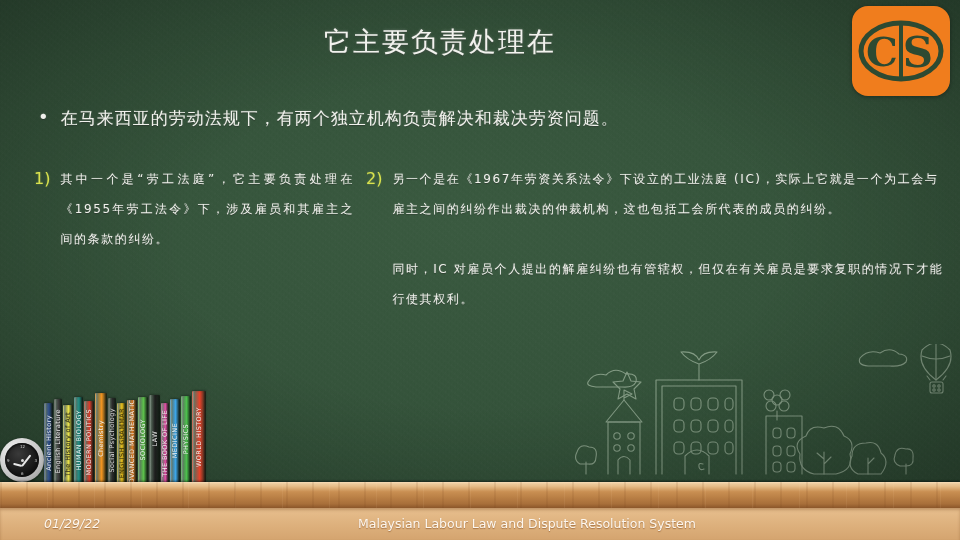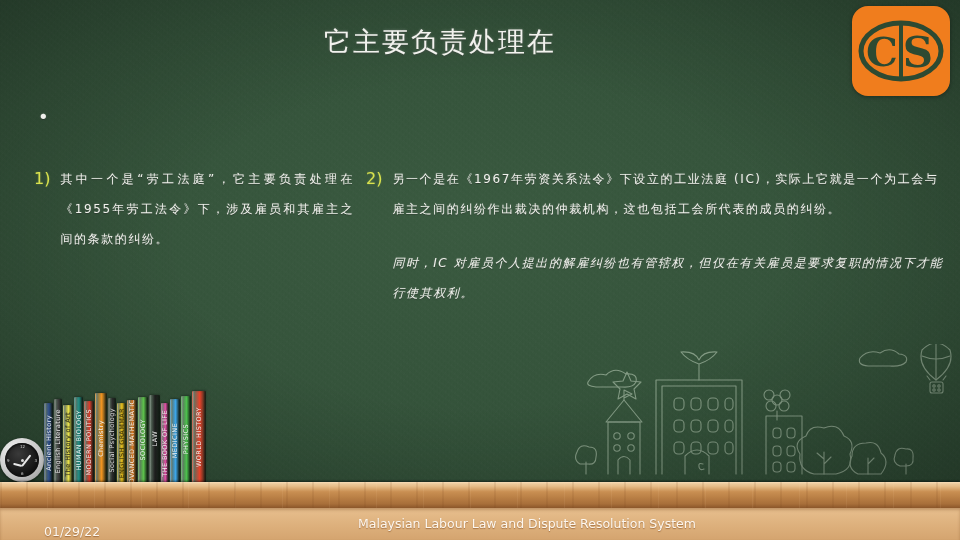--- a/index.html
+++ b/index.html
@@ -54,21 +54,21 @@
   #col-right{
     position:absolute;left:366px;top:164px;width:586px;
     display:flex;align-items:flex-start;gap:10px;
   }
   .marker{
     color:#d9e24e;font-size:16px;line-height:30px;flex:0 0 auto;
     text-shadow:0 0 2px rgba(217,226,78,.35);
   }
   .col-body{font-size:12px;line-height:30px;letter-spacing:1.6px;}
   #col-left .col-body{text-align:justify;text-align-last:left;}
-  .para2{margin-top:24px;display:block;font-style:italic;}
+  .para2{margin-top:30px;display:block;}
 
   
   #doodles{position:absolute;right:0;bottom:46px;width:390px;height:150px;pointer-events:none;opacity:.5;}
   #doodles svg{display:block;width:100%;height:100%;}
 
   
   #shelf-scene{position:absolute;left:0;bottom:0;width:960px;height:150px;pointer-events:none;}
   #books{position:absolute;left:44px;bottom:57px;height:90px;display:flex;align-items:flex-end;gap:1px;}
   .book{
     position:relative;border-radius:1px 1px 0 0;
@@ -111,22 +111,23 @@
     position:absolute;inset:0;opacity:.35;
     background-image:repeating-linear-gradient(90deg,rgba(120,70,30,.35) 0 2px,rgba(0,0,0,0) 2px 26px),
                      repeating-linear-gradient(90deg,rgba(255,220,180,.22) 0 1px,rgba(0,0,0,0) 1px 47px);
   }
   #footer-bar{
     position:absolute;left:0;bottom:0;width:960px;height:32px;
     background:linear-gradient(180deg,#e7bf8e 0%,#ddb07c 55%,#d4a46f 100%);
     box-shadow:inset 0 2px 3px rgba(120,70,30,.35);
   }
   #footer-date{
-    position:absolute;left:44px;top:16px;font-size:12.5px;color:#fdf7ef;
+    position:absolute;left:44px;top:8px;font-size:12.5px;color:#fdf7ef;
     text-shadow:0 1px 1px rgba(120,70,30,.55);
+    font-style:italic;
   }
   #footer-title{
     position:absolute;left:0;top:8px;width:960px;text-align:center;
     font-size:12.5px;color:#fdf7ef;text-shadow:0 1px 1px rgba(120,70,30,.55);padding-left:47px;
   }
 </style>
 </head>
 <body>
 
 <div id="slide">
@@ -225,20 +226,21 @@
       <path d="M49 17 v56" stroke="#2d4a32" stroke-width="4"></path>
       <text x="30" y="60" font-size="40" font-family="DejaVu Serif, serif" font-weight="bold" fill="#2d4a32" text-anchor="middle">C</text>
       <text x="66" y="61" font-size="42" font-family="DejaVu Serif, serif" font-weight="bold" fill="#2d4a32" text-anchor="middle">S</text>
     </svg>
   </div>
 
   <div id="title" class="chalk">它主要负责处理在</div>
 
   <div id="bullet-row">
     <span id="bullet-dot" class="chalk">•</span>
+    <span id="bullet-text" class="chalk">在马来西亚的劳动法规下，有两个独立机构负责解决和裁决劳资问题。</span>
   </div>
 
   <div id="col-left">
     <span class="marker">1)</span>
     <span class="col-body chalk">其中一个是“劳工法庭”，它主要负责处理在《1955年劳工法令》下，涉及雇员和其雇主之间的条款的纠纷。</span>
   </div>
 
   <div id="col-right">
     <span class="marker">2)</span>
     <span class="col-body chalk">

